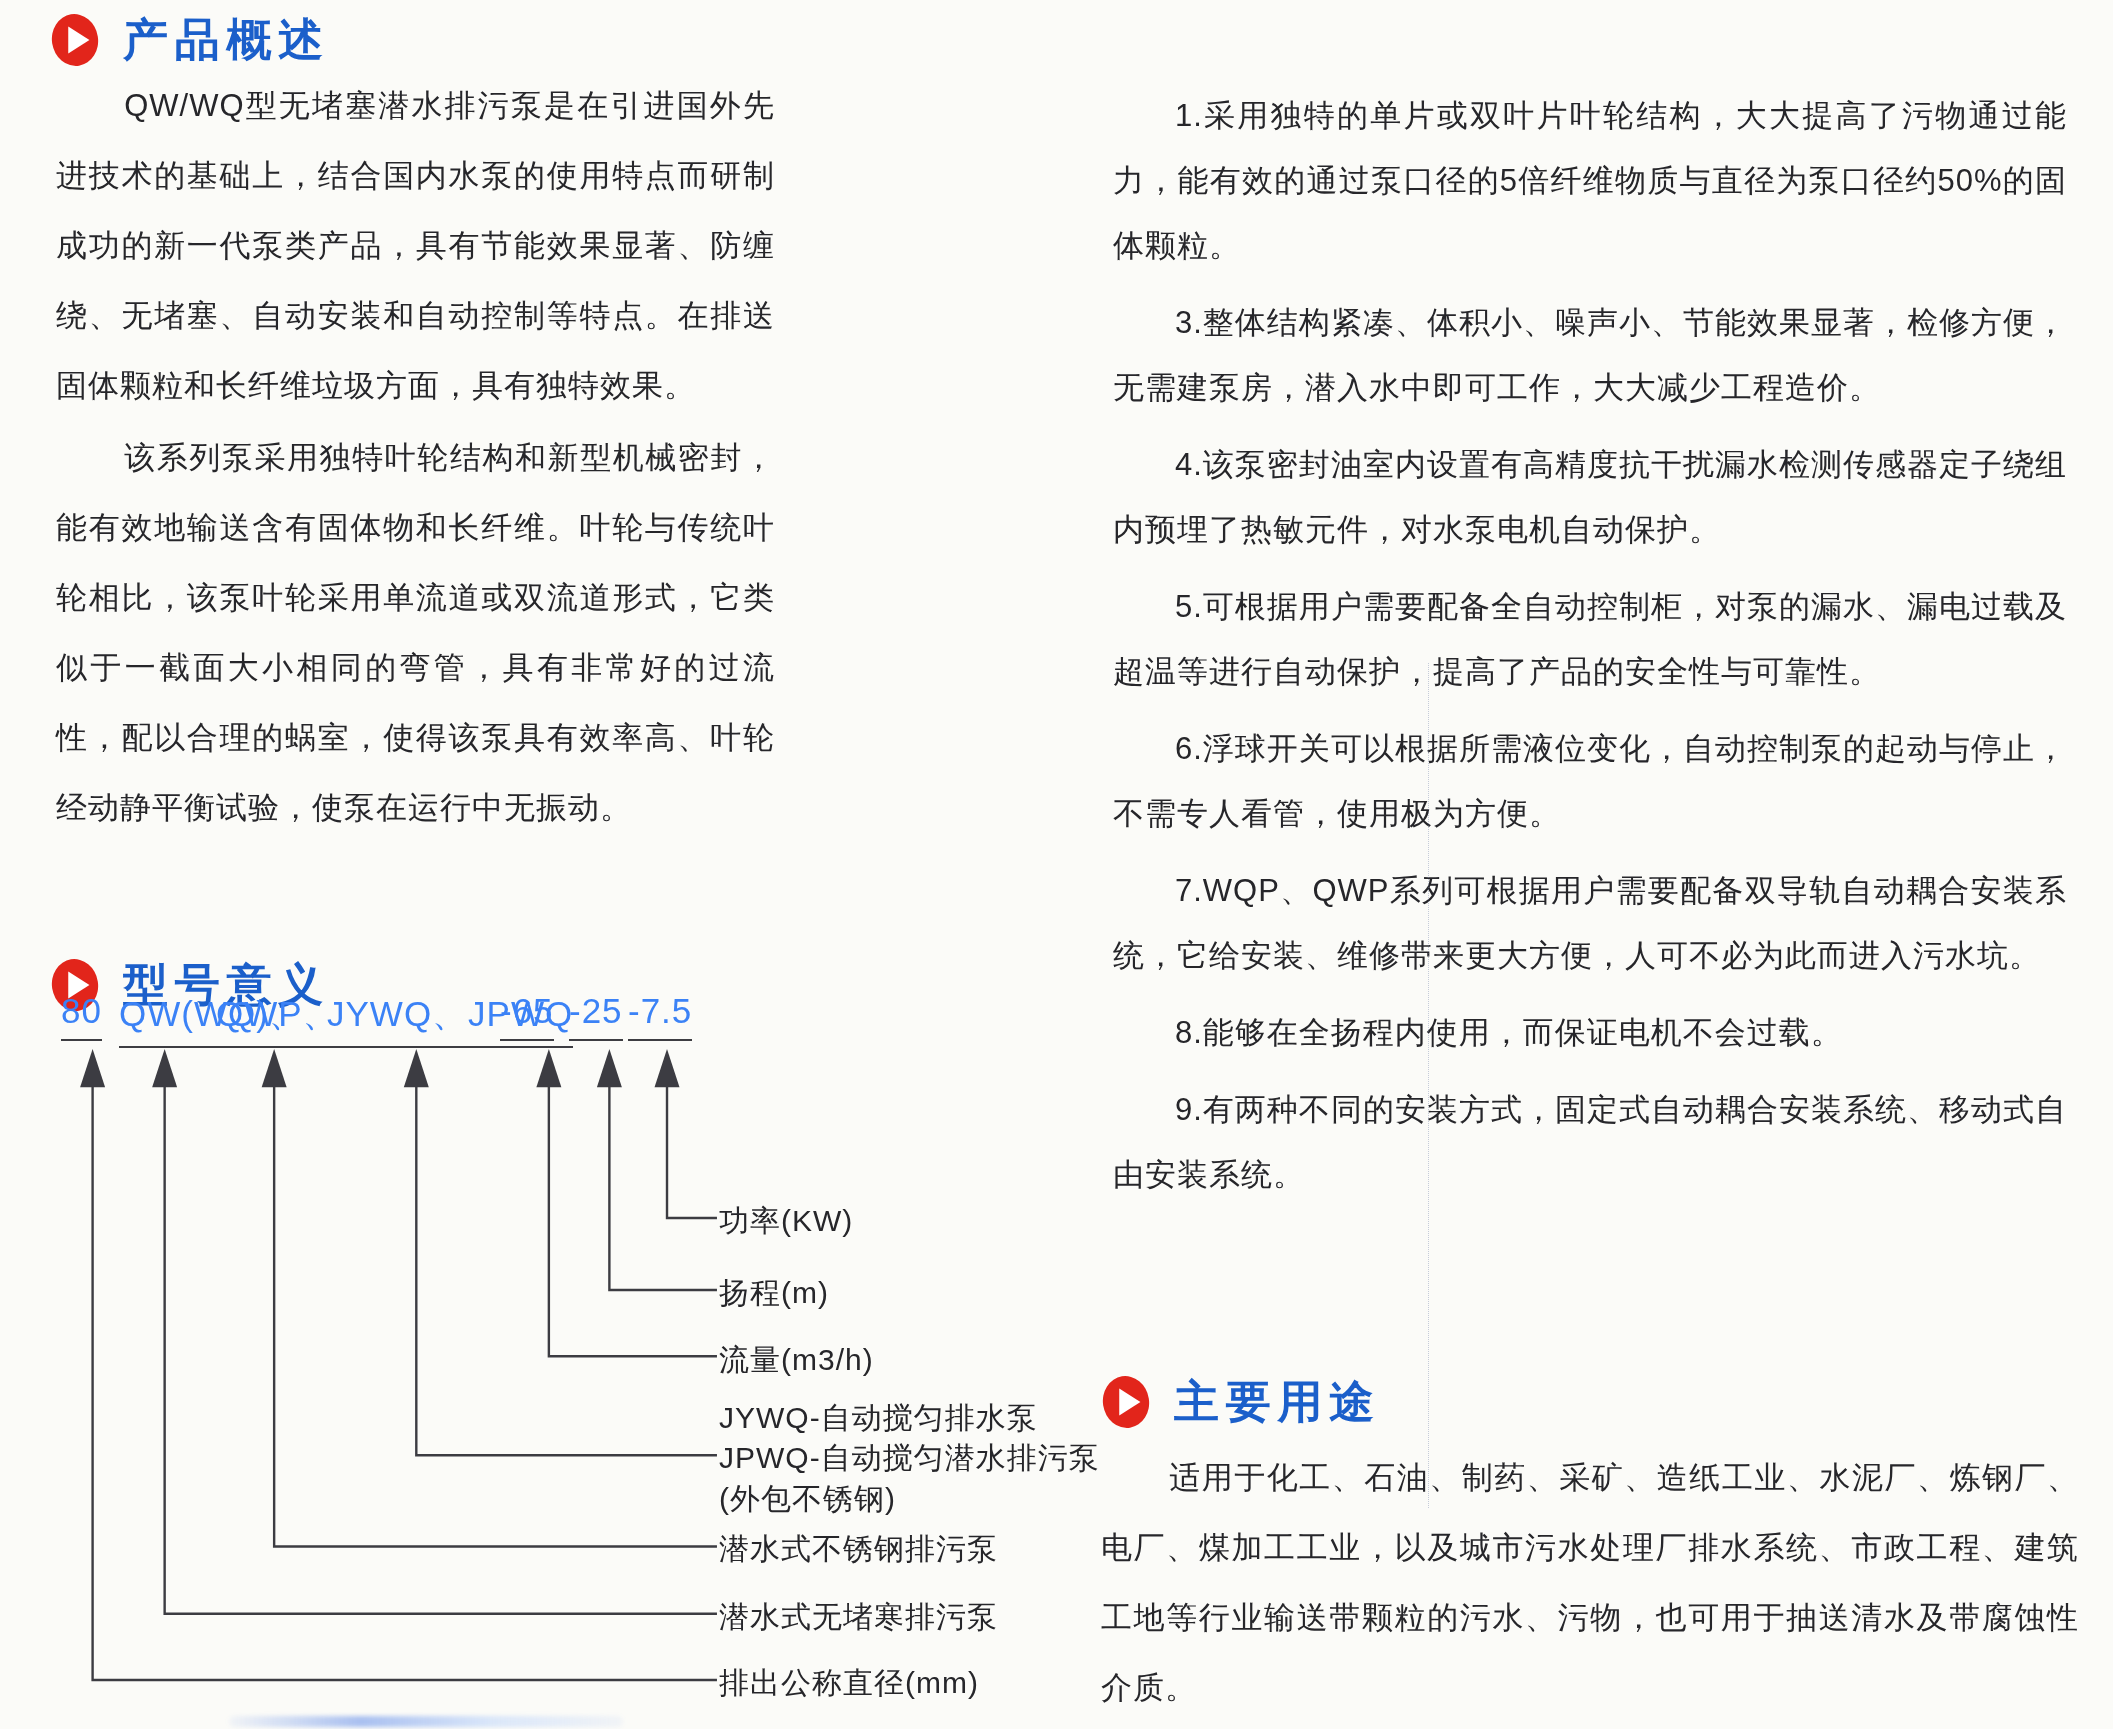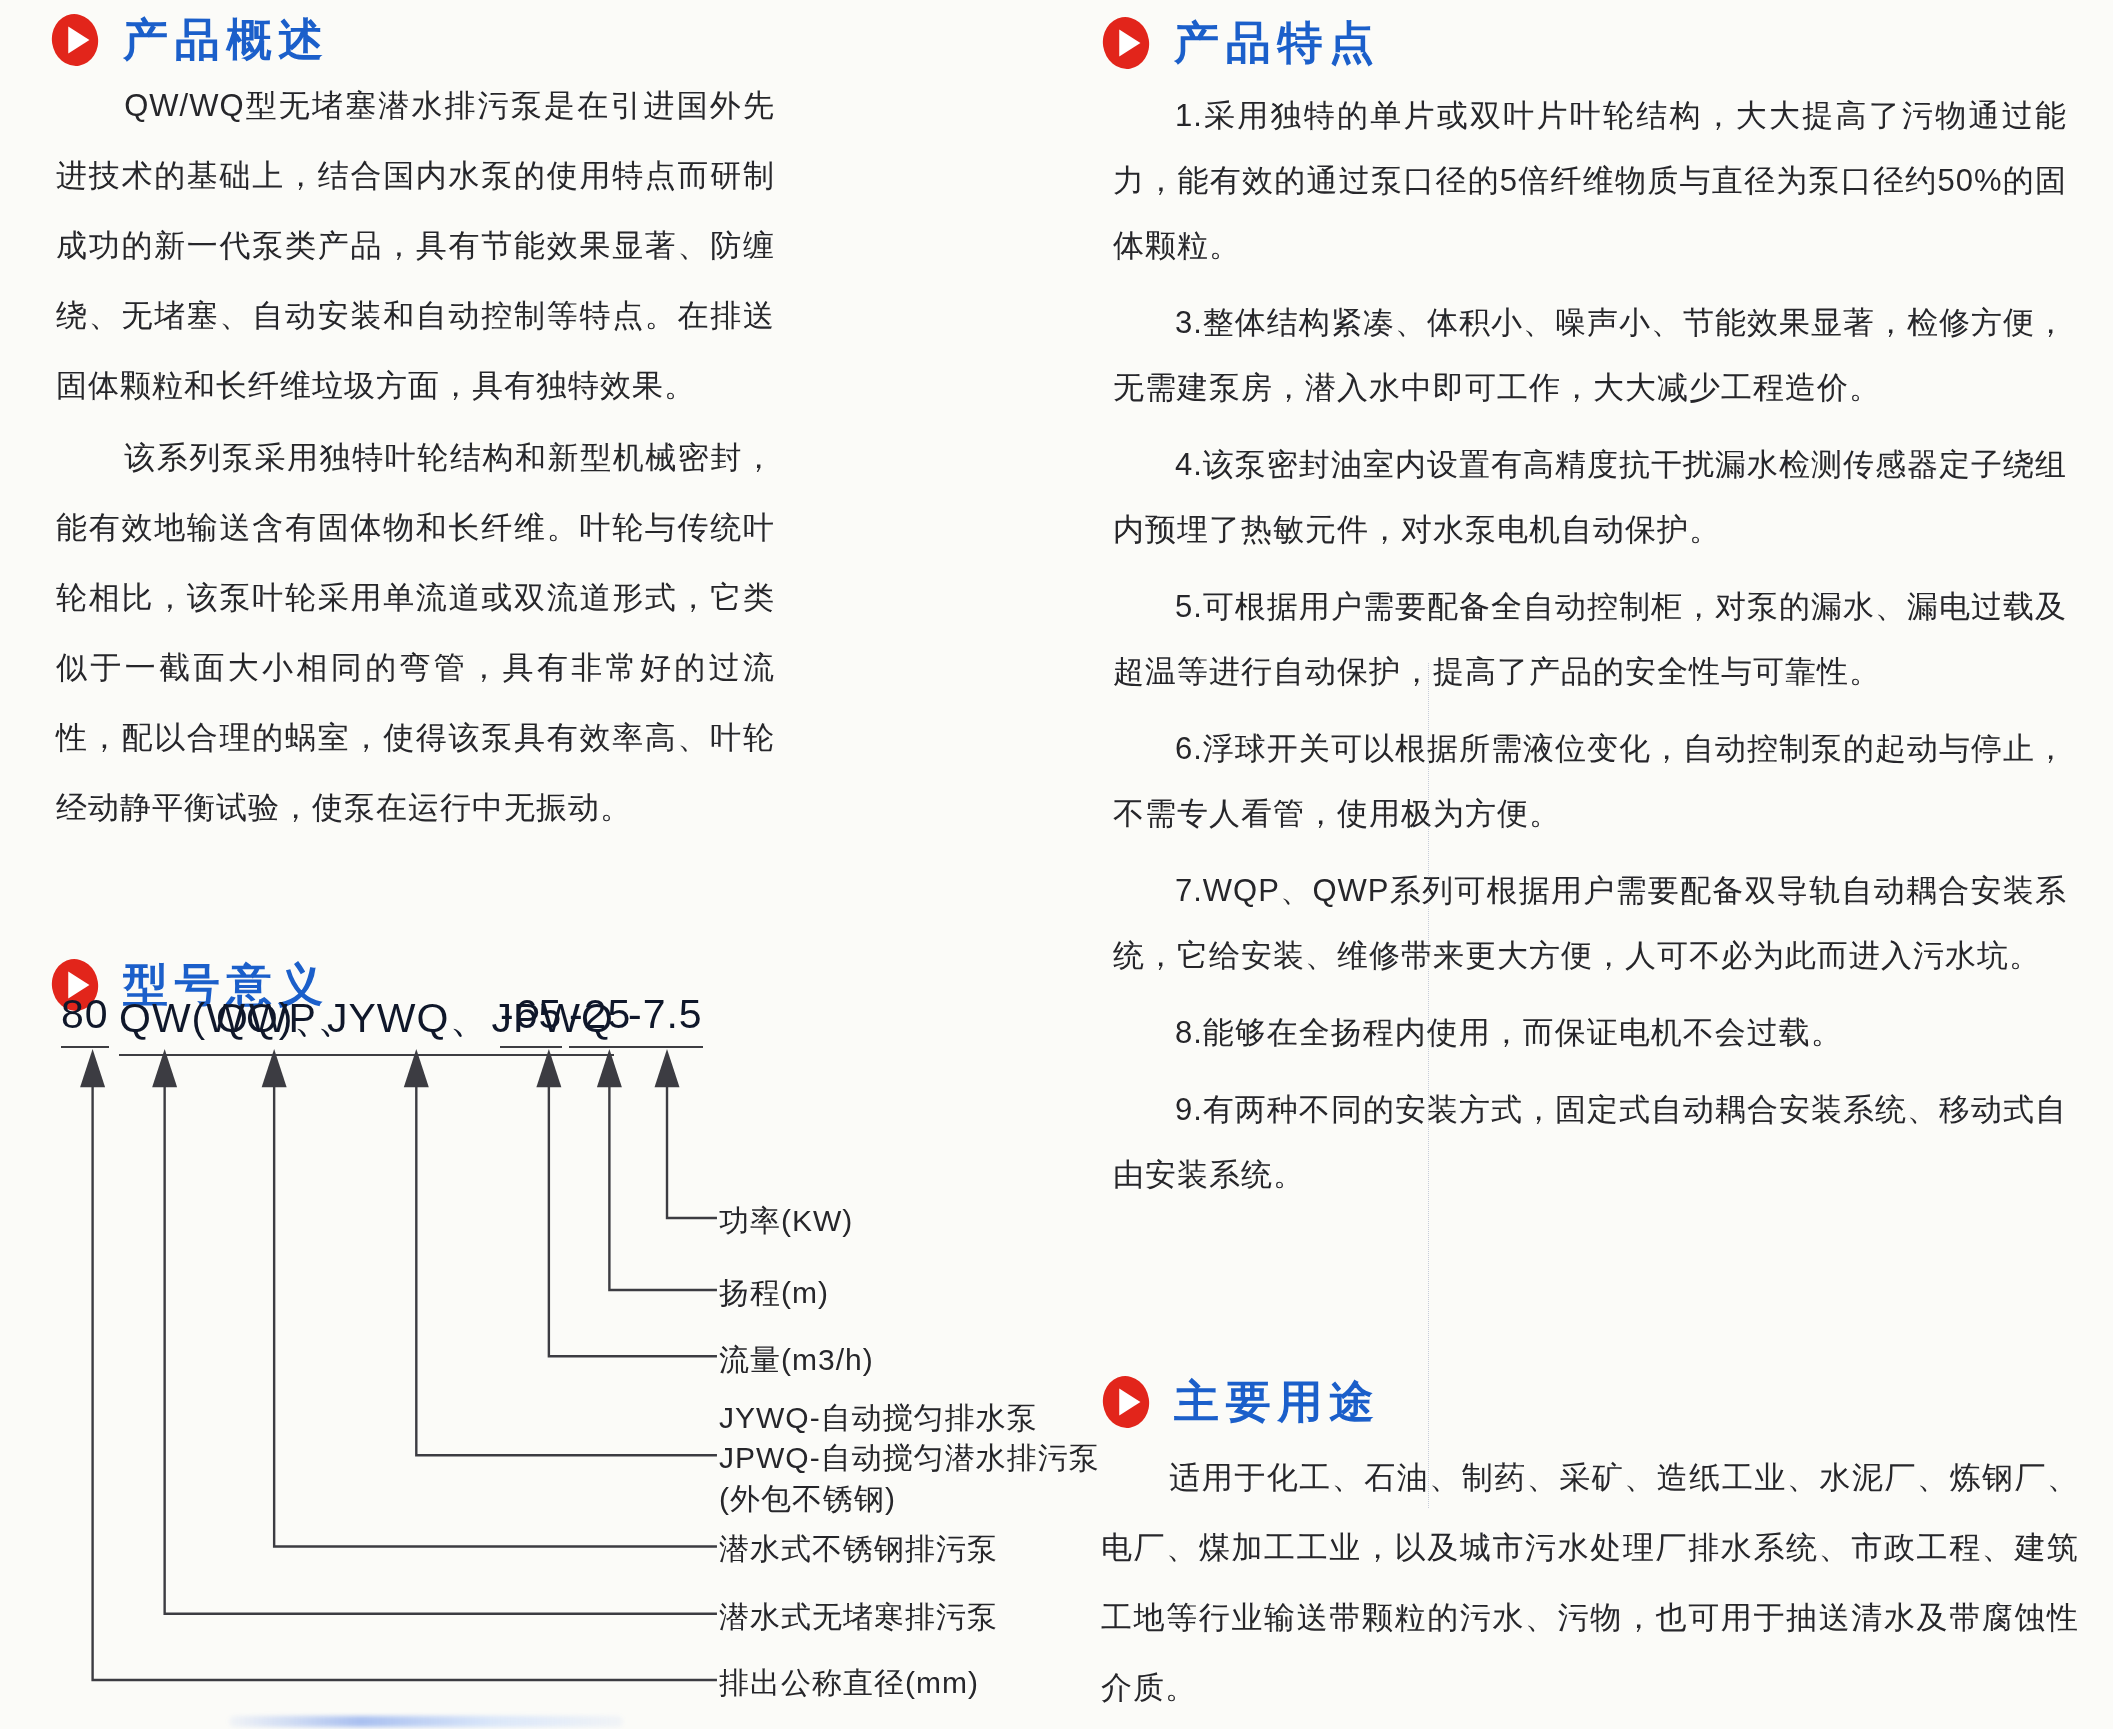--- a/index.html
+++ b/index.html
@@ -19,22 +19,22 @@
   .icon-play{display:inline-block; width:50px; height:56px; line-height:0;}
   
   .para{
     position:absolute; margin:0; font-size:31px; line-height:70px;
     text-align:justify; text-indent:2.2em; letter-spacing:1px;
   }
   #overview-p1{left:56px; top:71px;  width:719px;}
   #overview-p2{left:56px; top:423px; width:719px;}
   
   .model-seg{
-    position:absolute; top:991px; font-size:41px; letter-spacing:1px;
-    color:#0f172a; padding-bottom:7.7px; border-bottom:2.9px solid #3d3d42;
+    position:absolute; top:991px; font-size:35px; letter-spacing:1px;
+    color:#3b82f6; padding-bottom:7.7px; border-bottom:2.9px solid #3d3d42;
     white-space:nowrap;
   }
   
   .mlabel{
     position:absolute; left:719px; font-size:30px; letter-spacing:1px;
     color:#26262a; white-space:nowrap;
   }
   
   #features-list{position:absolute; left:1101px; top:71px; width:978px;}
   #features-list p{
@@ -119,29 +119,20 @@
       <div class="mlabel" style="top: 1273px;">扬程(m)</div>
       <div class="mlabel" style="top: 1340px;">流量(m3/h)</div>
       <div class="mlabel" style="top: 1398px;">JYWQ-自动搅匀排水泵</div>
       <div class="mlabel" style="top: 1438px;">JPWQ-自动搅匀潜水排污泵</div>
       <div class="mlabel" style="top: 1479px;">(外包不锈钢)</div>
       <div class="mlabel" style="top: 1529px;">潜水式不锈钢排污泵</div>
       <div class="mlabel" style="top: 1597px;">潜水式无堵寒排污泵</div>
       <div class="mlabel" style="top: 1663px;">排出公称直径(mm)</div>
     </div>
 
-  <div class="sec-head" style="left:1101px; top:13.4px;">
-    <span class="icon-play">
-      <svg width="50" height="56" viewBox="0 0 52 58">
-        <ellipse cx="26" cy="29" rx="24" ry="27" fill="#e2251b" transform="rotate(-9 26 29)"></ellipse>
-        <polygon points="19,15 41,29 19,43" fill="#ffffff"></polygon>
-      </svg>
-    </span>
-    <h2 class="sec-title">产品特点</h2>
-  </div>
 
   <div id="features-list">
       <p>1.采用独特的单片或双叶片叶轮结构，大大提高了污物通过能力，能有效的通过泵口径的5倍纤维物质与直径为泵口径约50%的固体颗粒。</p>
       <p>3.整体结构紧凑、体积小、噪声小、节能效果显著，检修方便，无需建泵房，潜入水中即可工作，大大减少工程造价。</p>
       <p>4.该泵密封油室内设置有高精度抗干扰漏水检测传感器定子绕组内预埋了热敏元件，对水泵电机自动保护。</p>
       <p>5.可根据用户需要配备全自动控制柜，对泵的漏水、漏电过载及超温等进行自动保护，提高了产品的安全性与可靠性。</p>
       <p>6.浮球开关可以根据所需液位变化，自动控制泵的起动与停止，不需专人看管，使用极为方便。</p>
       <p>7.WQP、QWP系列可根据用户需要配备双导轨自动耦合安装系统，它给安装、维修带来更大方便，人可不必为此而进入污水坑。</p>
       <p>8.能够在全扬程内使用，而保证电机不会过载。</p>
       <p>9.有两种不同的安装方式，固定式自动耦合安装系统、移动式自由安装系统。</p>

